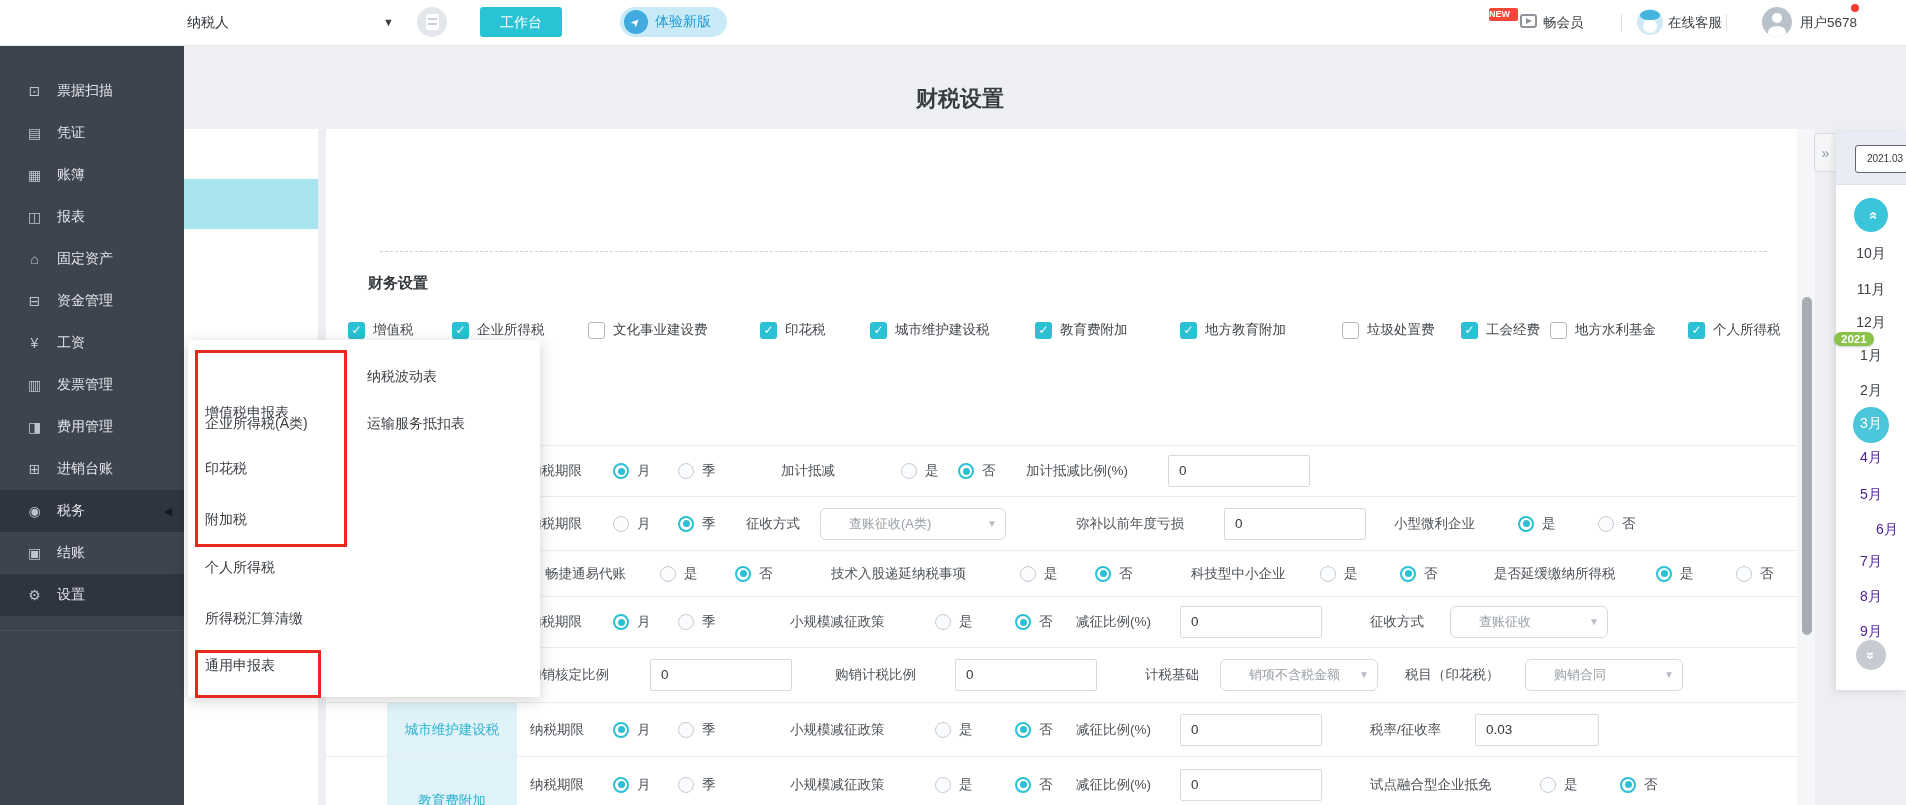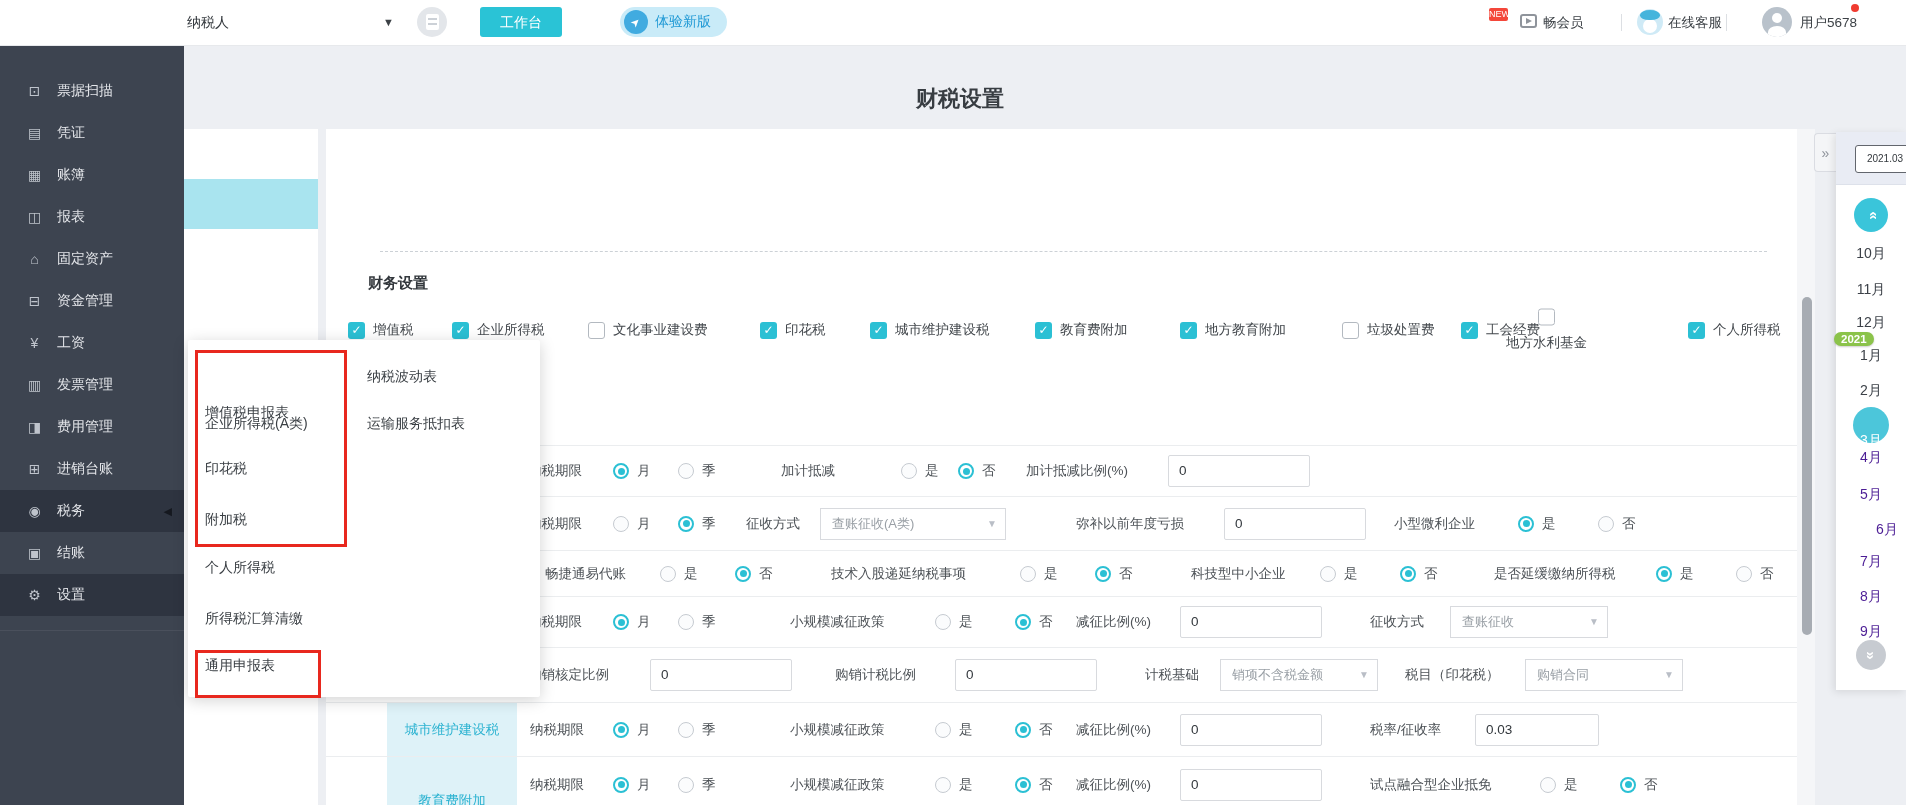--- a/index.html
+++ b/index.html
@@ -16,22 +16,22 @@
         display:flex;align-items:center;justify-content:center}
   .asst .doc{width:13px;height:16px;background:#fff;border-radius:2px;position:relative}
   .asst .doc::before{content:"";position:absolute;left:2px;top:4px;width:9px;height:2px;background:#ccd1d7;box-shadow:0 5px 0 #ccd1d7}
   .btn-work{position:absolute;left:480px;top:7px;width:82px;height:30px;background:#2ac3d6;color:#fff;
         font-size:14px;text-align:center;line-height:30px;border-radius:3px;cursor:pointer}
   .pill-new{position:absolute;left:620px;top:7px;height:30px;border-radius:16px;background:#c9ebf8;
         display:flex;align-items:center;padding:0 16px 0 4px;gap:7px}
   .rocket{width:24px;height:24px;border-radius:50%;background:#41abe0;display:flex;align-items:center;justify-content:center}
   .rocket span{color:#fff;font-size:11px;transform:rotate(-45deg)}
   .pill-new .txt{color:#1f99d5;font-size:14px}
-  .nbadge{position:absolute;left:1489px;top:8px;width:19px;height:13px;background:#f4473a;color:#fff;
-        font-size:9px;font-weight:normal;text-align:left;line-height:13px;border-radius:2px}
+  .nbadge{position:absolute;left:1489px;top:8px;width:29px;height:13px;background:#f4473a;color:#fff;
+        font-size:9px;font-weight:bold;text-align:left;line-height:13px;border-radius:2px}
   .tvicon{position:absolute;left:1520px;top:14px;width:17px;height:14px;border:2px solid #8f949b;border-radius:3px;box-sizing:border-box}
   .tvicon::after{content:"";position:absolute;left:4px;top:2px;border-left:6px solid #8f949b;border-top:3.5px solid transparent;border-bottom:3.5px solid transparent}
   .tb-label{position:absolute;top:0;height:45px;line-height:45px;font-size:13.5px;color:#3c4146}
   .vdiv{position:absolute;top:14px;width:1px;height:17px;background:#dcdfe3}
   .av-sup{position:absolute;left:1637px;top:9px;width:26px;height:26px;border-radius:50%;background:#cfeaf6;overflow:hidden}
   .av-sup::before{content:"";position:absolute;left:6px;top:10px;width:14px;height:14px;background:#fff;border-radius:50%}
   .av-sup::after{content:"";position:absolute;left:3px;top:1px;width:20px;height:10px;background:#45b4dc;border-radius:50% 50% 45% 45%}
   .av-user{position:absolute;left:1762px;top:7px;width:30px;height:30px;border-radius:50%;background:#b9c2cb;overflow:hidden}
   .av-user::before{content:"";position:absolute;left:10px;top:6px;width:10px;height:10px;background:#fff;border-radius:50%}
   .av-user::after{content:"";position:absolute;left:6px;top:19px;width:18px;height:12px;background:#fff;border-radius:50% 50% 0 0}
@@ -71,21 +71,21 @@
   .taxtable{position:absolute;left:0;top:316px;width:1471px}
   .trow{position:relative;border-top:1px solid #ebedef}
   .flabel,.rlab{position:absolute;top:50%;transform:translateY(-50%);font-size:13.5px;color:#4d5257;white-space:nowrap}
   .rad{position:absolute;top:50%;transform:translateY(-50%);width:16px;height:16px;border-radius:50%;
         box-sizing:border-box;border:1px solid #c6cbd1;background:#fbfcfd;cursor:pointer}
   .rad.on{border:2px solid #2bc0d4;background:#fff}
   .rad.on::after{content:"";position:absolute;left:2.5px;top:2.5px;width:7px;height:7px;border-radius:50%;background:#2bc0d4}
   .finput{position:absolute;top:50%;transform:translateY(-50%);height:32px;line-height:30px;border:1px solid #d8dade;
         border-radius:2px;background:#fff;padding-left:10px;font-size:13.5px;color:#33383d;box-sizing:border-box}
   .fselect{position:absolute;top:50%;transform:translateY(-50%);height:32px;line-height:30px;border:1px solid #d8dade;
-        border-radius:0;background:#fff;padding-left:11px;font-size:13px;color:#9aa0a6;box-sizing:border-box;cursor:pointer}
+        border-radius:6px;background:#fff;padding-left:28px;font-size:13px;color:#9aa0a6;box-sizing:border-box;cursor:pointer}
   .fselect .car{position:absolute;right:8px;top:0;color:#b9bec6;font-size:10px}
   .rowlabel{position:absolute;top:0;bottom:0;background:#def2f8;color:#2db3d1;font-size:13.5px;
         display:flex;align-items:center;justify-content:center}
   .rowlabel.bottom{align-items:flex-end;padding-bottom:2px;box-sizing:border-box}
 
   
   .popup{position:absolute;left:188px;top:340px;width:352px;height:357px;background:#fff;z-index:50;
         box-shadow:0 3px 16px rgba(0,0,0,.18);border-radius:2px}
   .pitem{position:absolute;height:20px;line-height:20px;font-size:14px;color:#3a3f44;white-space:nowrap;cursor:pointer}
   .redbox{position:absolute;border:3px solid #e8281e;z-index:5;pointer-events:none}
@@ -244,21 +244,21 @@
         <span>地方教育附加</span>
       </span>
       <span class="cbitem" style="left: 1016px;">
         <span class="cb off"></span>
         <span>垃圾处置费</span>
       </span>
       <span class="cbitem" style="left: 1135px;">
         <span class="cb on">✓</span>
         <span>工会经费</span>
       </span>
-      <span class="cbitem" style="left: 1180px; flex-direction: column;">
+      <span class="cbitem" style="left: 1224px;">
         <span class="cb off"></span>
         <span>地方水利基金</span>
       </span>
       <span class="cbitem" style="left: 1362px;">
         <span class="cb on">✓</span>
         <span>个人所得税</span>
       </span>
     </div>
 
   <div class="taxtable" id="tax-table">
@@ -407,21 +407,21 @@
   <div class="scroll-circle" style="left:18px;top:66px;width:34px;height:34px;background:#3ac5da">
     <span style="display:inline-block;transform:rotate(-90deg)">»</span>
   </div>
   <div id="month-list">
       <div class="month" style="top: 121px;">10月</div>
       <div class="month" style="top: 157px;">11月</div>
       <div class="month" style="top: 190px;">12月</div>
       <div class="month" style="top: 223px;">1月</div>
       <div class="month" style="top: 258px;">2月</div>
       <div class="selcirc" style="top: 293px;"></div>
-      <div class="month selected" style="top: 308px;">3月</div>
+      <div class="month selected" style="top: 291px;">3月</div>
       <div class="month disabled" style="top: 325px;">4月</div>
       <div class="month disabled" style="top: 362px;">5月</div>
       <div class="month disabled" style="top: 397px; padding-left: 16px;">6月</div>
       <div class="month disabled" style="top: 429px;">7月</div>
       <div class="month disabled" style="top: 464px;">8月</div>
       <div class="month disabled" style="top: 499px;">9月</div>
     </div>
   <div class="year-badge">2021</div>
   <div class="scroll-circle" style="left:20px;top:508px;width:30px;height:30px;background:#c7cbd1">
     <span style="display:inline-block;transform:rotate(90deg)">»</span>

